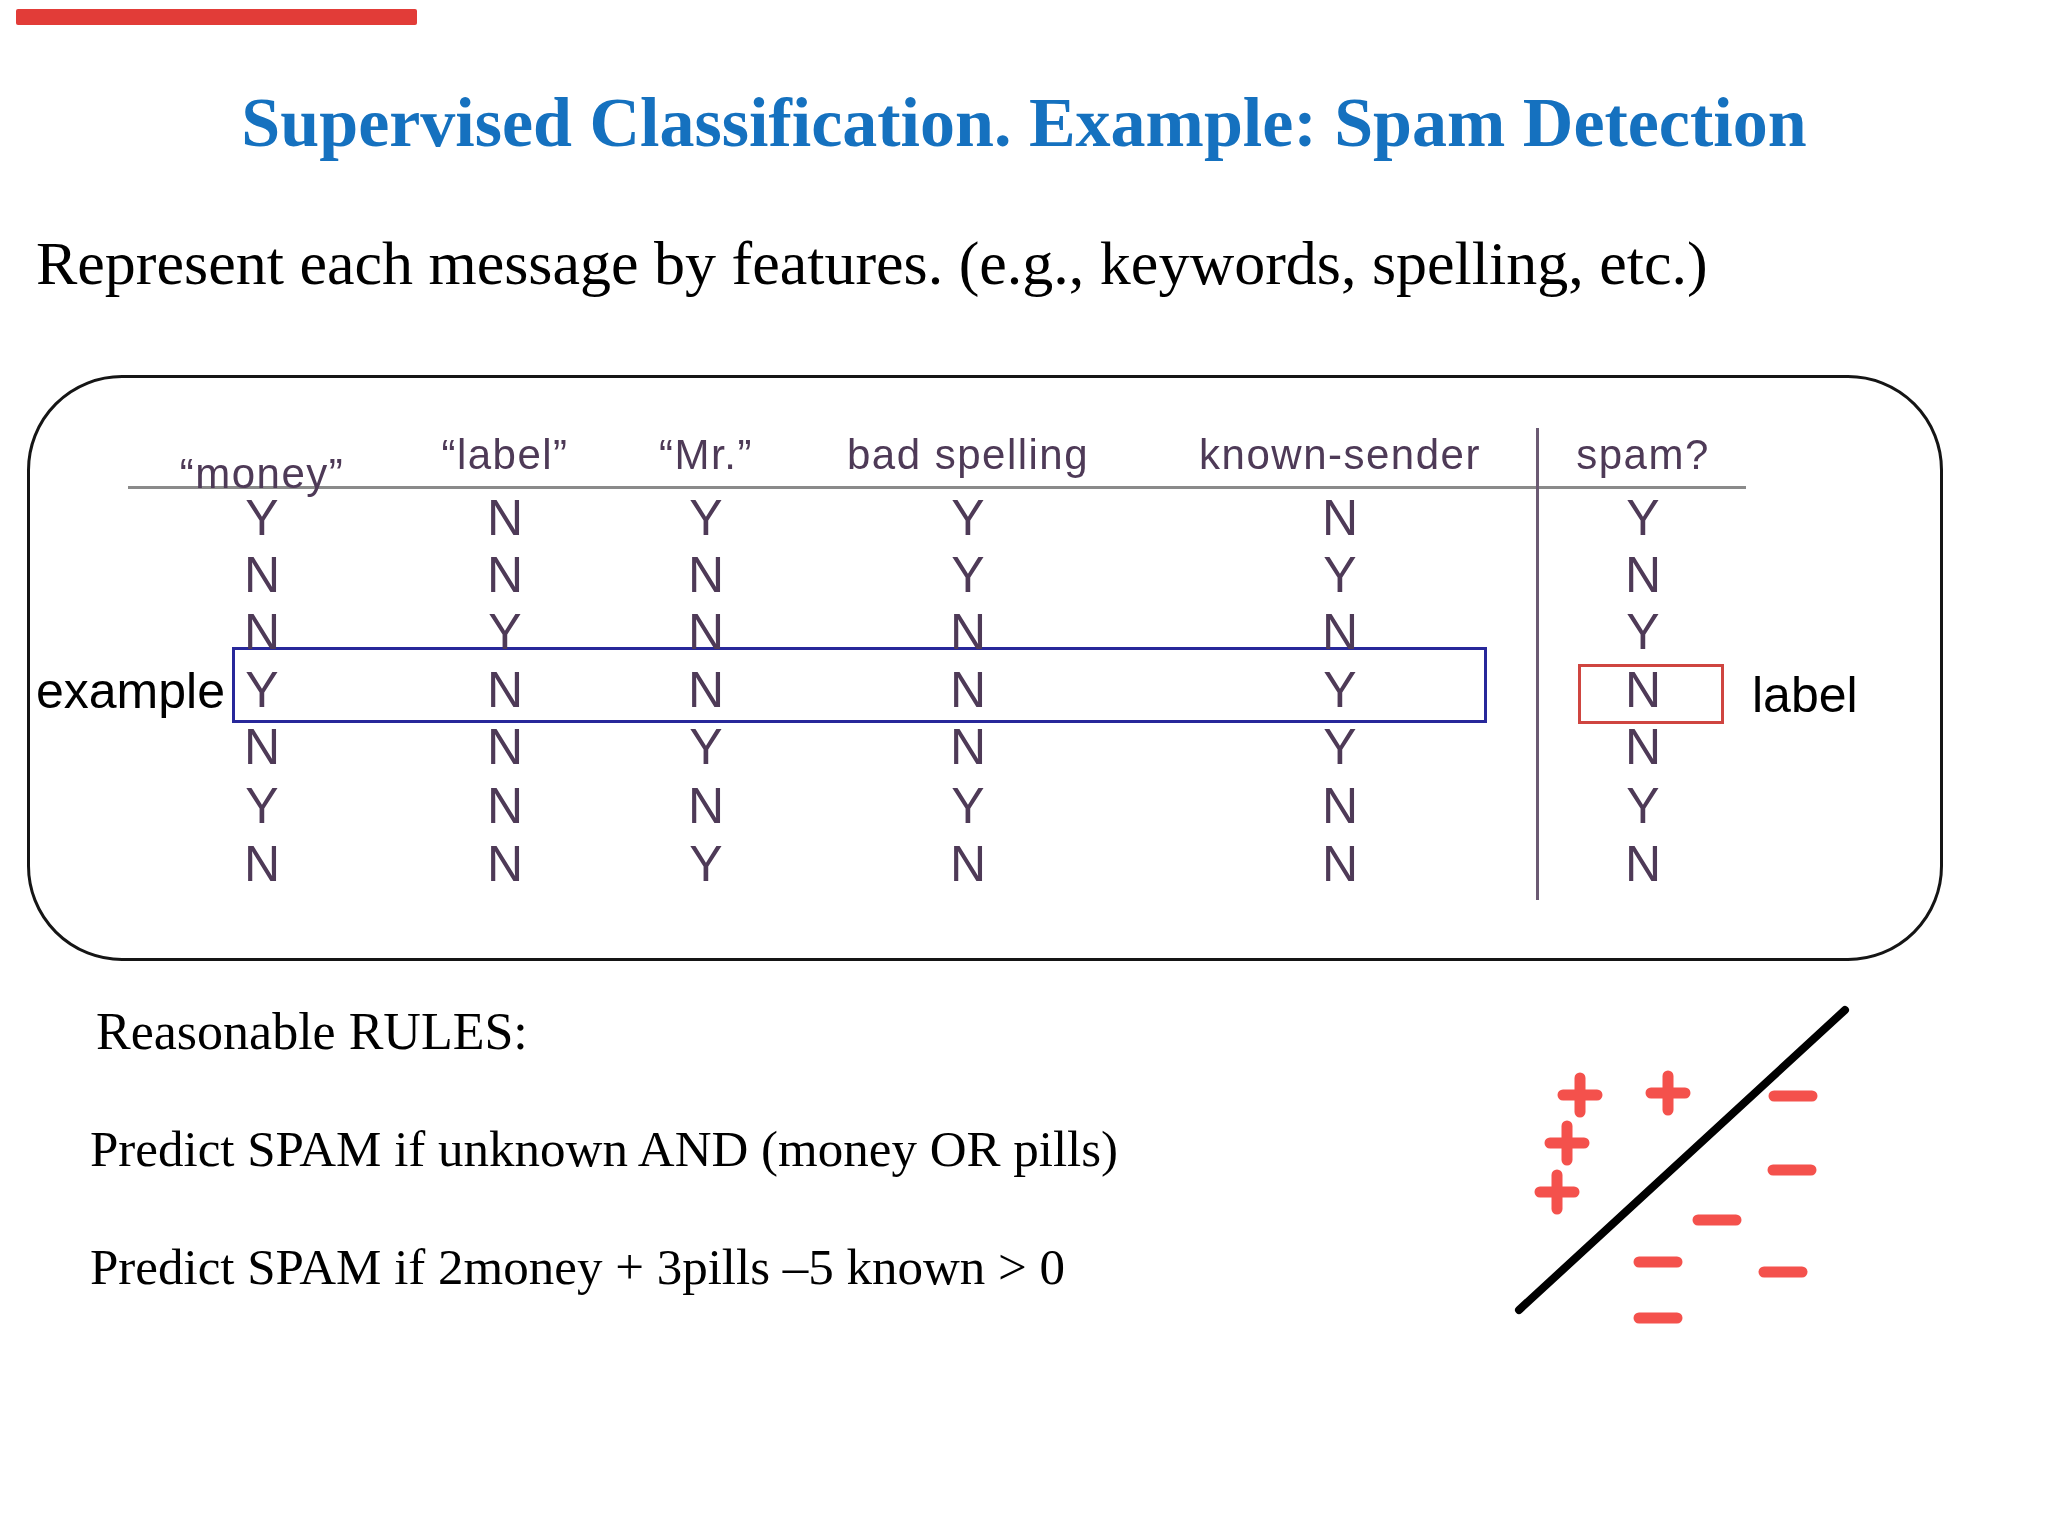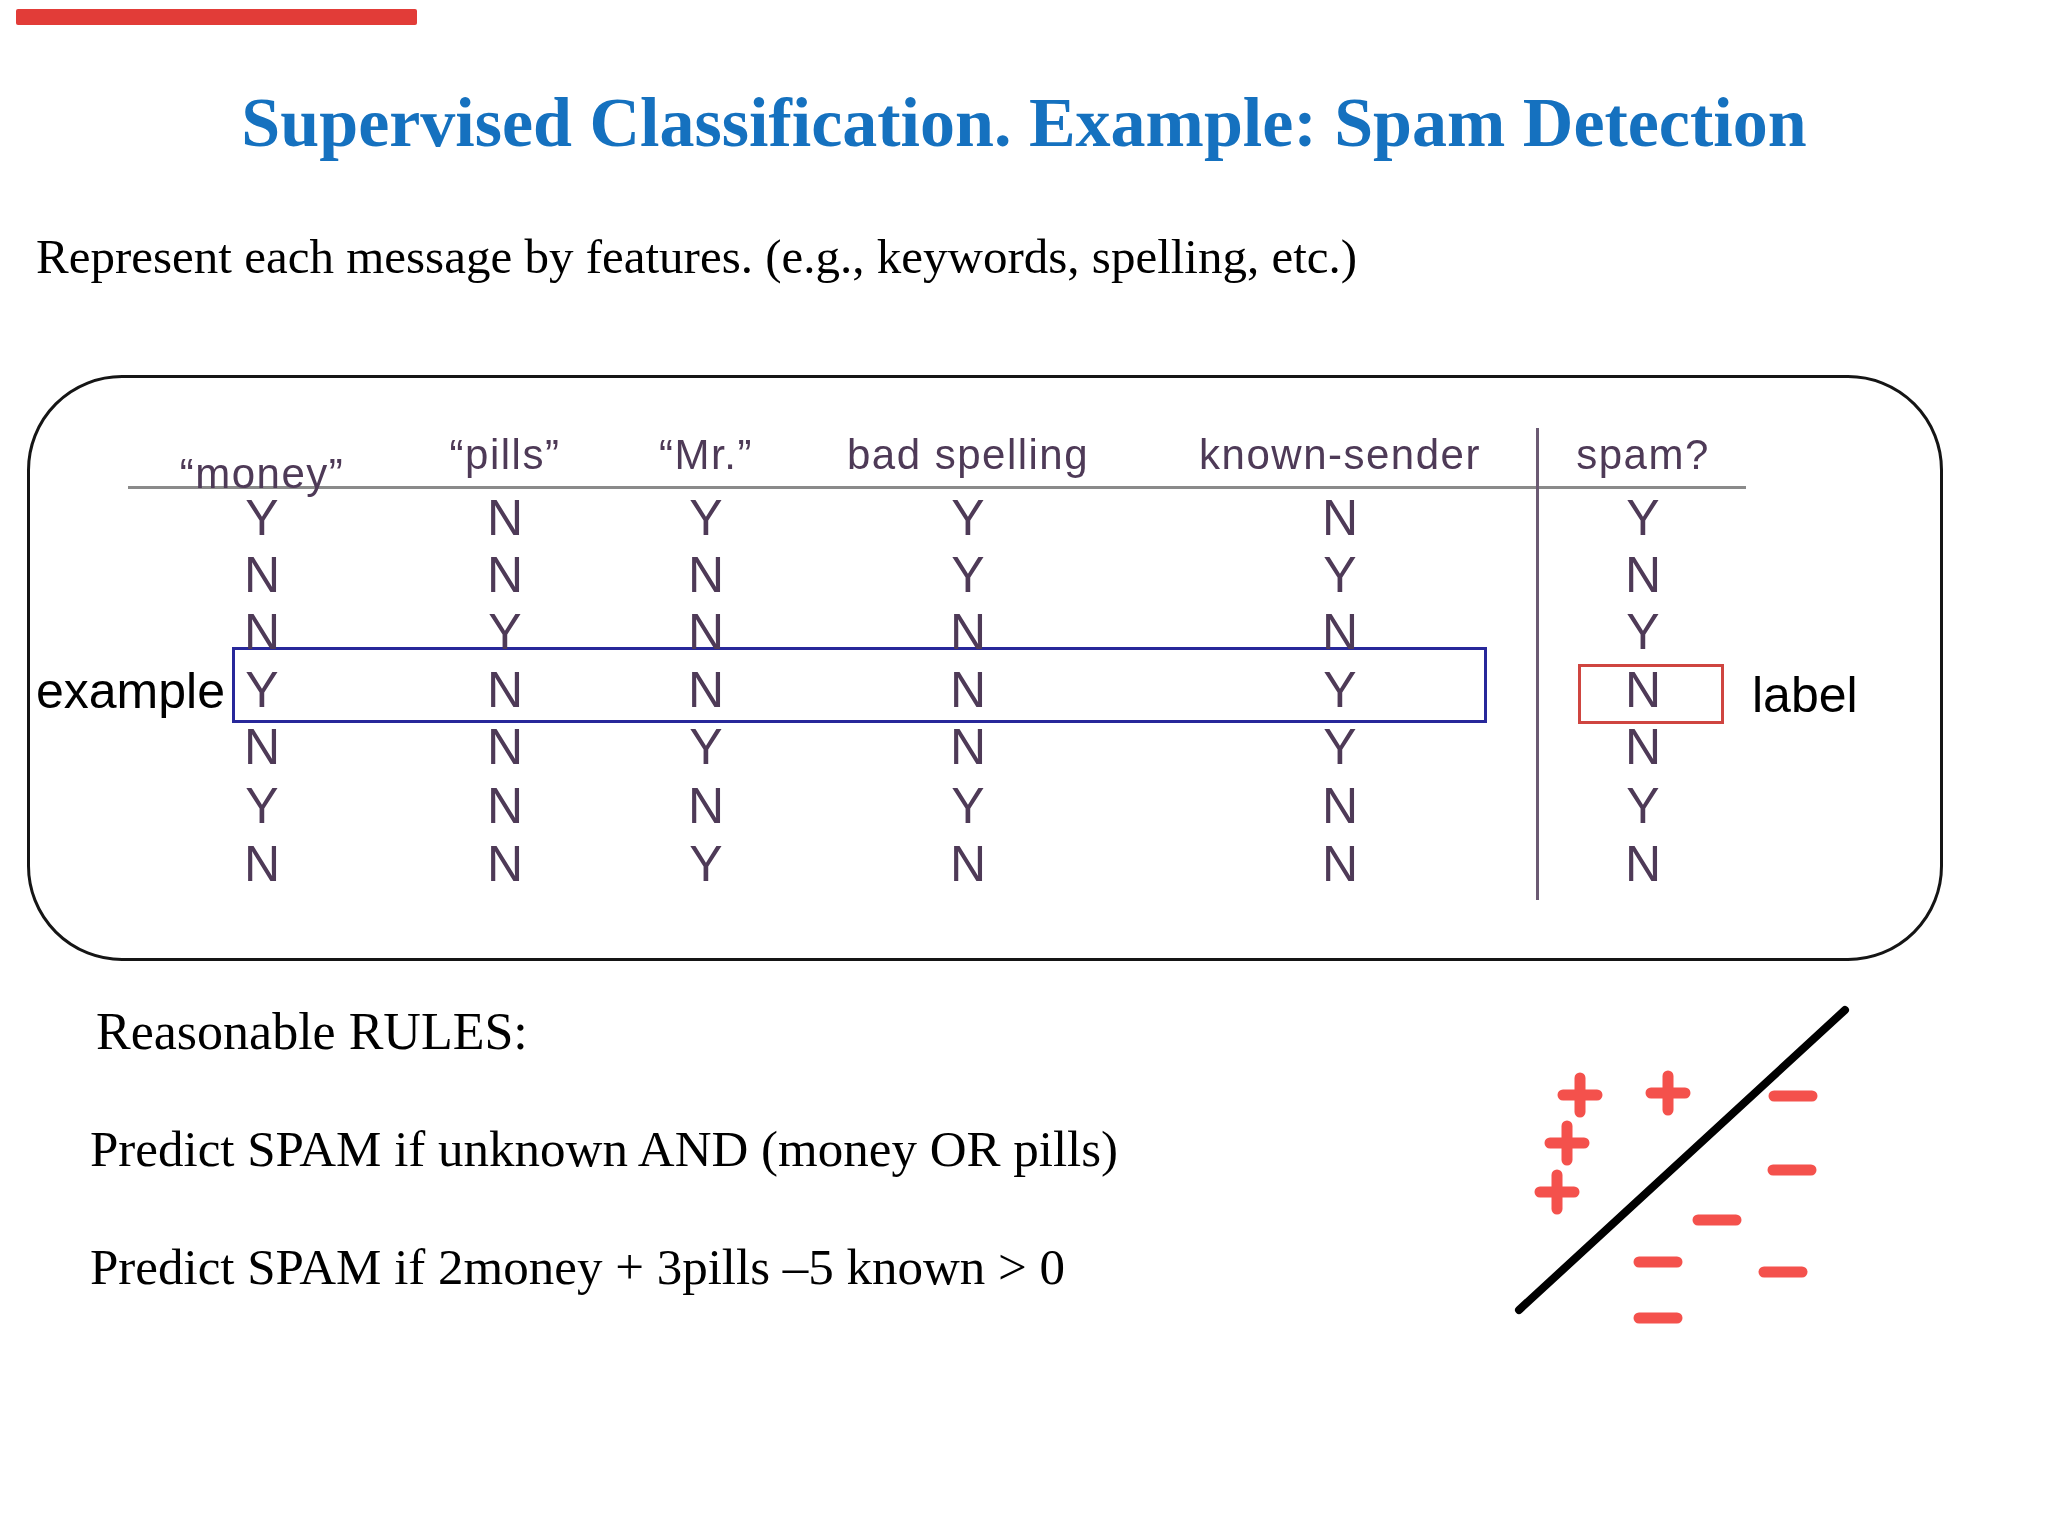--- a/index.html
+++ b/index.html
@@ -6,21 +6,21 @@
   body{width:2048px;height:1536px;overflow:hidden;position:relative;
        font-family:"Liberation Serif", serif;}
   .abs{position:absolute;}
   .canvas{position:absolute;left:0;top:0;width:2048px;height:1336px;background:#fff;}
 
   .progress-bar{left:16px;top:9px;width:401px;height:16px;background:var(--progress_bar_red);border-radius:2px;}
 
   .title{left:0;top:84px;width:2048px;text-align:center;
          font-weight:700;font-size:70px;line-height:1.1;color:var(--title_blue);
          font-family:"Liberation Serif", serif;letter-spacing:0px;}
-  .subtitle{left:36px;top:228px;font-size:49px;color:#000;}
+  .subtitle{left:36px;top:228px;font-size:62px;color:#000;}
 
   .panel{left:27px;top:375px;width:1910px;height:580px;border:3px solid #151515;border-radius:95px;background:#fff;}
 
   .header-underline{left:128px;top:486px;width:1618px;height:3px;background:#8a8a8a;}
   .col-divider{left:1536px;top:428px;width:3px;height:472px;background:#6b5a73;}
 
   .th{position:absolute;transform:translate(-50%,-50%);font-family:"Liberation Sans", sans-serif;
       font-size:42px;letter-spacing:1.5px;color:var(--table_text);white-space:nowrap;}
   .td{position:absolute;transform:translate(-50%,-50%);font-family:"Liberation Sans", sans-serif;
       font-size:50px;color:var(--table_text);}
@@ -54,21 +54,21 @@
   <div class="abs panel"></div>
 
   <div class="abs header-underline"></div>
   <div class="abs col-divider"></div>
 
   <div class="abs example-box"></div>
   <div class="abs label-box"></div>
 
   <div id="table-layer">
       <div class="th" style="left: 262px; top: 474px;">“money”</div>
-      <div class="th" style="left: 505px; top: 455px;">“pills”</div>
+      <div class="th" style="left: 505px; top: 455px;">“label”</div>
       <div class="th" style="left: 706px; top: 455px;">“Mr.”</div>
       <div class="th" style="left: 968px; top: 455px;">bad spelling</div>
       <div class="th" style="left: 1340px; top: 455px;">known-sender</div>
       <div class="th" style="left: 1643px; top: 455px;">spam?</div>
       <div class="td" style="left: 262px; top: 518px;">Y</div>
       <div class="td" style="left: 505px; top: 518px;">N</div>
       <div class="td" style="left: 706px; top: 518px;">Y</div>
       <div class="td" style="left: 968px; top: 518px;">Y</div>
       <div class="td" style="left: 1340px; top: 518px;">N</div>
       <div class="td" style="left: 1643px; top: 518px;">Y</div>

